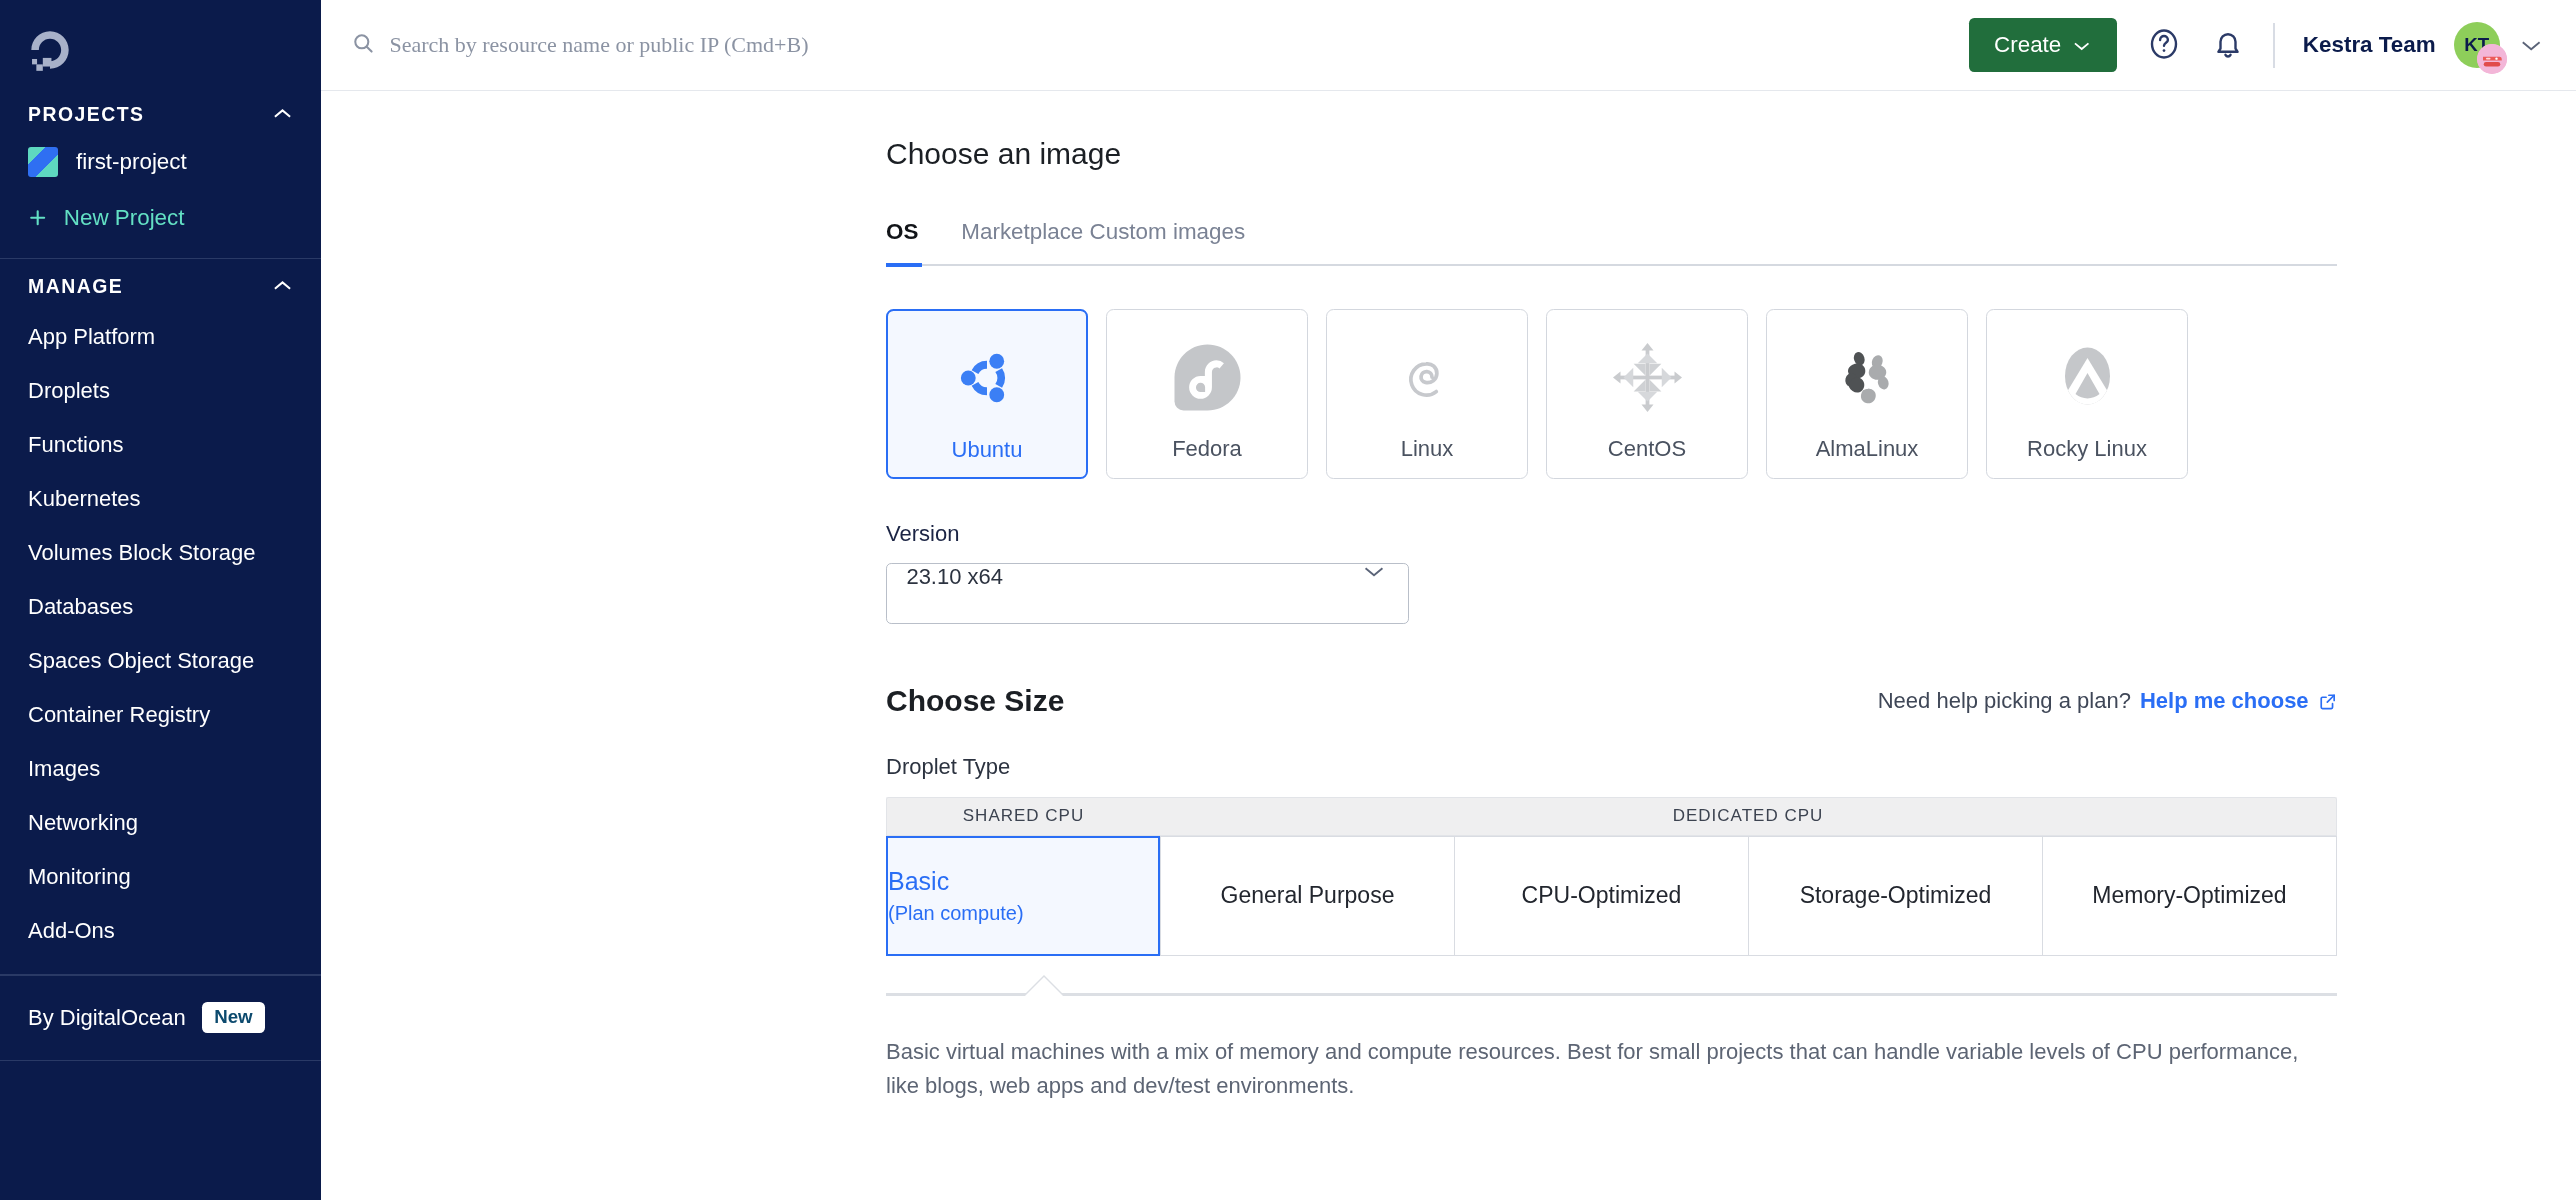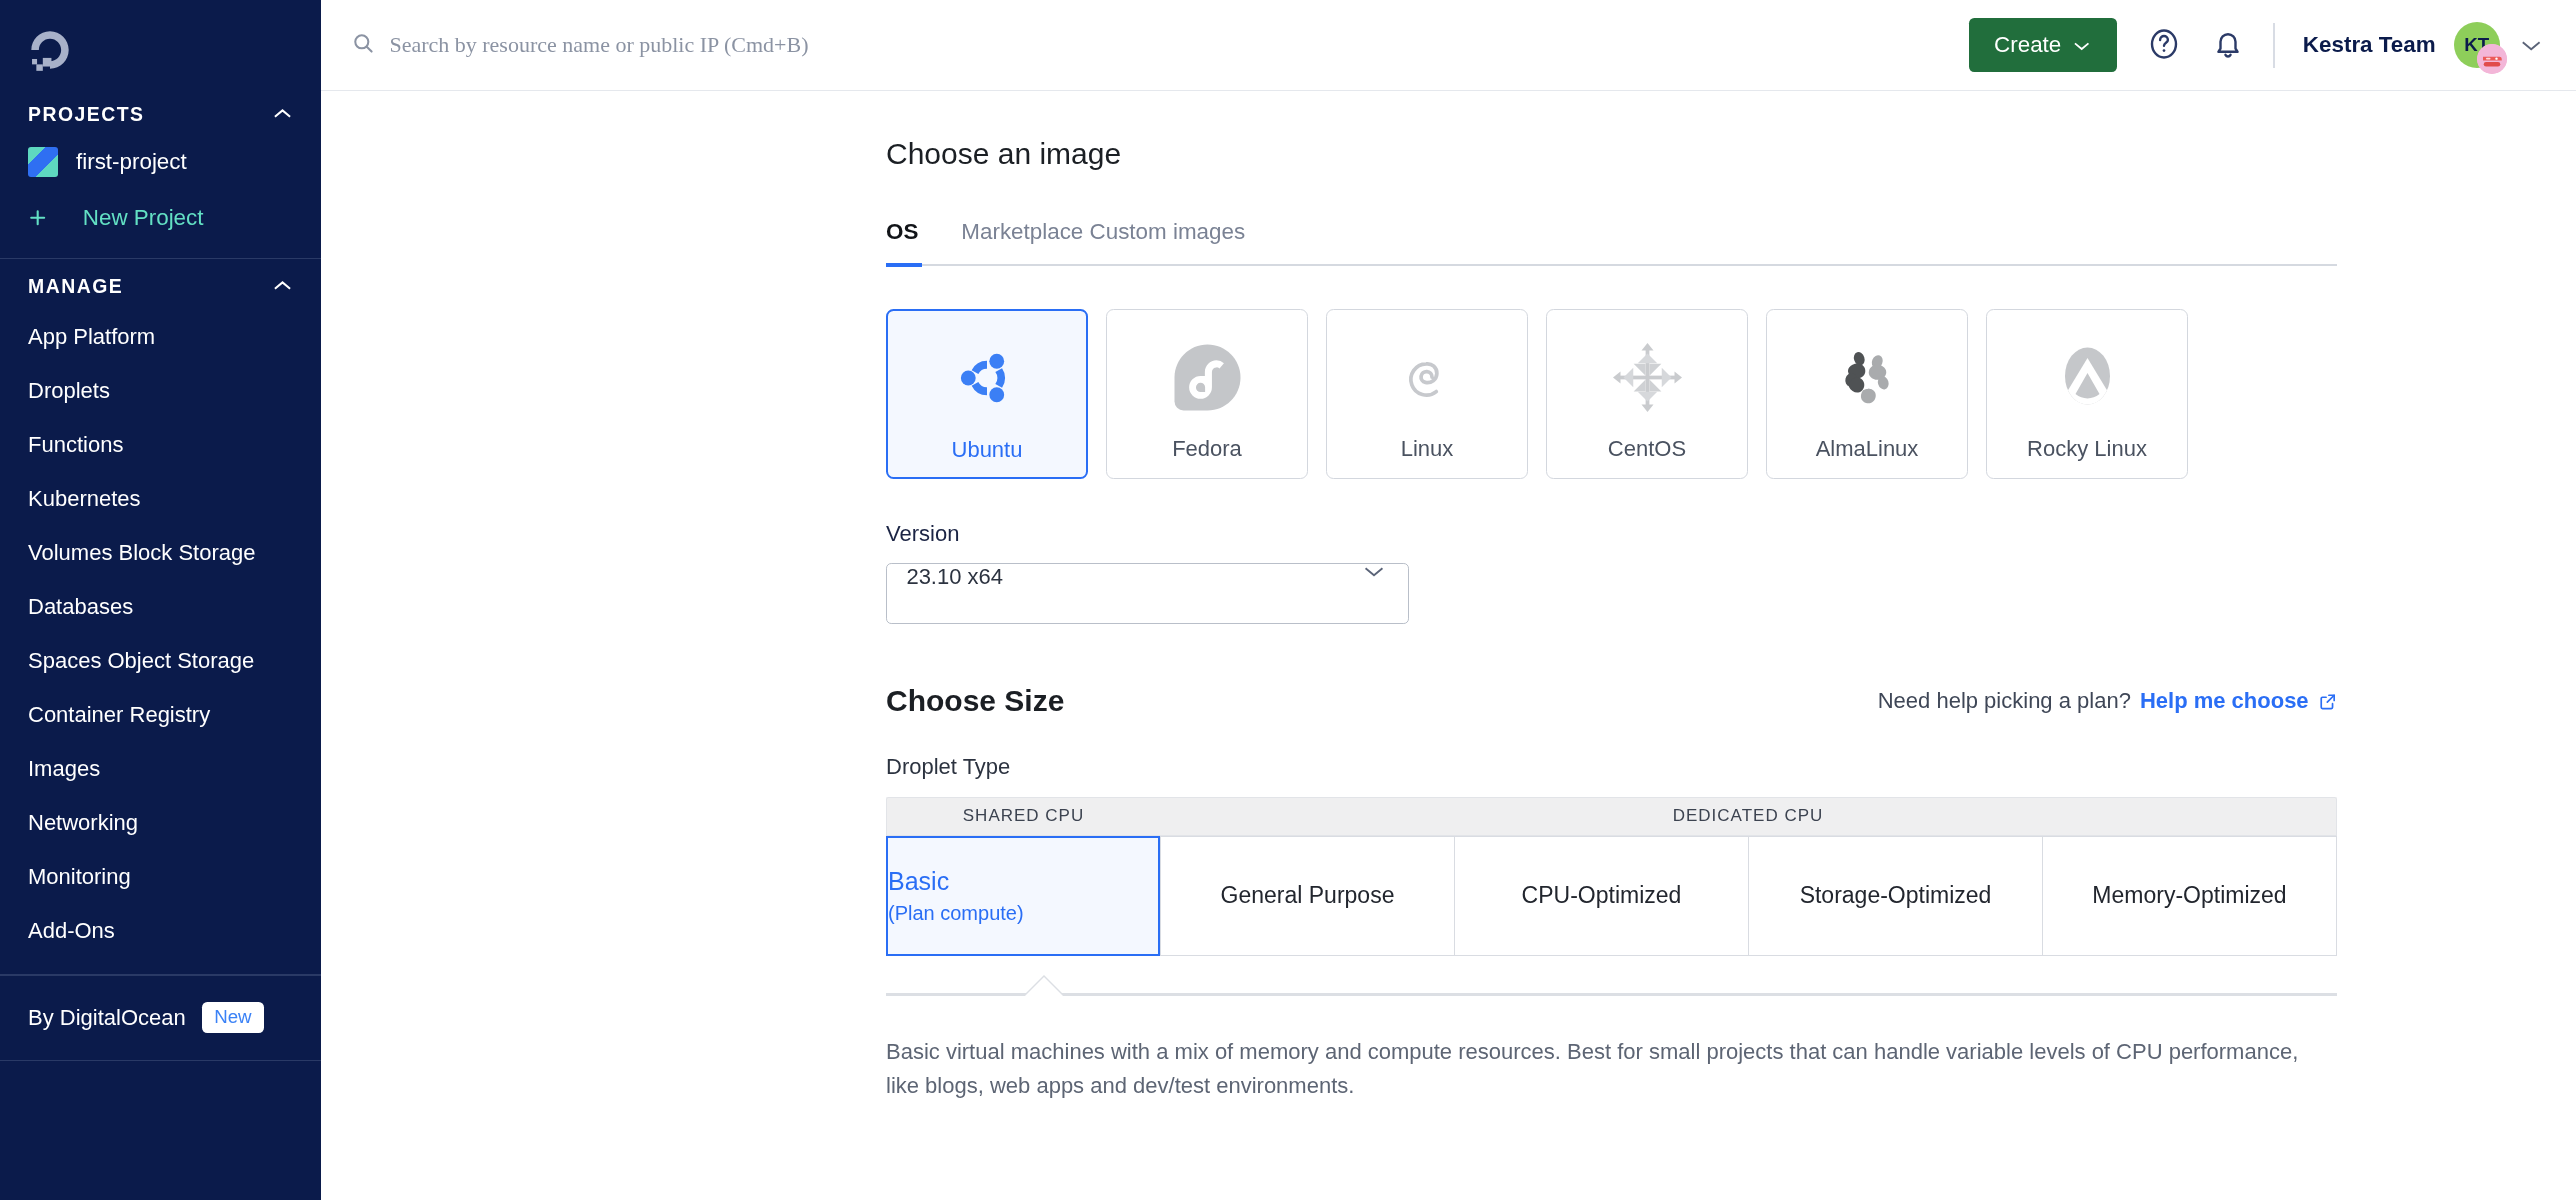--- a/index.html
+++ b/index.html
@@ -43,40 +43,40 @@
     background: linear-gradient(135deg,#5ed8c0 0 30%, #2f6ff2 30% 62%, #5ed8c0 62% 100%);
     flex: 0 0 30px;
   }
   .proj-name { font-size: 22.4px; color: #fff; }
 
   .newproj-row {
     display: flex; align-items: center; gap: 16.4px;
     padding: 0 28px; height: 55px;
   }
   .plus-icon { width: 19.4px; height: 19.4px; color: #63e0c4; display:block; }
-  .newproj-label { font-size: 22.4px; color: #63e0c4; margin-left: 19px; }
+  .newproj-label { font-size: 22.4px; color: #63e0c4; }
 
   .sb-divider { height: 1.5px; background: #2a3a66; margin: 12px 0 0 0; }
 
   .manage-list { padding-top: 4.5px; }
   .sb-item {
     display: flex; align-items: center;
     padding: 0 28px; height: 54px;
     font-size: 22px; color: #ffffff;
     cursor: pointer;
   }
   .sb-bottom-div { height: 1.5px; background: #2a3a66; margin-top: 16.4px; }
   .sb-footer {
     display: flex; align-items: center; gap: 16.4px;
     padding: 0 28px; height: 84px;
   }
   .sb-footer .by { font-size: 22px; color: #fff; }
   .badge-new {
-    background: #ffffff; color: #3b82f6;
-    font-size: 18.7px; font-weight: normal;
+    background: #ffffff; color: #0c4a6e;
+    font-size: 18.7px; font-weight: bold;
     border-radius: 5.2px; padding: 3.7px 12px 5.2px 12px;
   }
   .sb-foot-div2 { height: 1.5px; background: #2a3a66; }
   .spacer { flex: 1 1 auto; }
 
   
   .right-col { flex: 1 1 auto; display: flex; flex-direction: column; min-width: 0; }
   .topbar {
     height: 91px; flex: 0 0 91px;
     border-bottom: 1.5px solid #e5e8ed;

